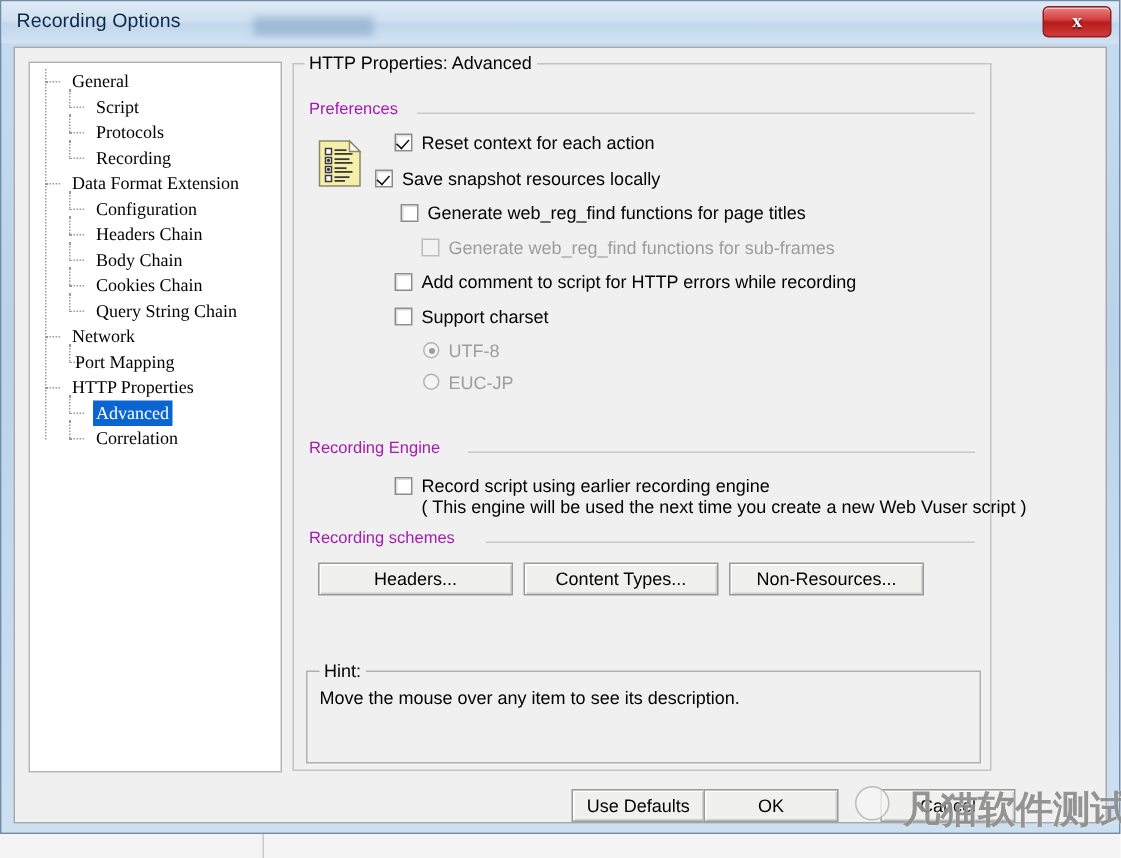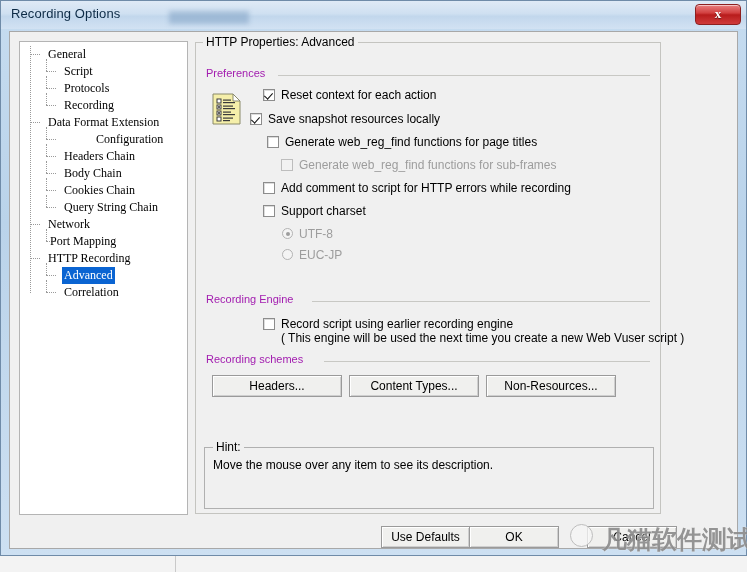--- a/index.html
+++ b/index.html
@@ -369,40 +369,40 @@
           <div class="conn-h" style="left:26px; top:46px; width:10px;"></div>
           <div class="conn-v" style="left:26px; top:34px; height:12px;"></div>
           <div class="tree-item lvl2" style="position:absolute; left:0; top:38px;"><span class="lbl">Protocols</span></div>
           <div class="conn-h" style="left:26px; top:63px; width:10px;"></div>
           <div class="conn-v" style="left:26px; top:51px; height:12px;"></div>
           <div class="tree-item lvl2" style="position:absolute; left:0; top:55px;"><span class="lbl">Recording</span></div>
           <div class="conn-h" style="left:10px; top:80px; width:10px;"></div>
           <div class="tree-item lvl1" style="position:absolute; left:0; top:72px;"><span class="lbl">Data Format Extension</span></div>
           <div class="conn-h" style="left:26px; top:97px; width:10px;"></div>
           <div class="conn-v" style="left:26px; top:85px; height:12px;"></div>
-          <div class="tree-item lvl2" style="position:absolute; left:0; top:89px;margin-left:32px;"><span class="lbl">Configuration</span></div>
+          <div class="tree-item lvl2" style="position:absolute; left:0; top:89px;"><span class="lbl">Configuration</span></div>
           <div class="conn-h" style="left:26px; top:114px; width:10px;"></div>
           <div class="conn-v" style="left:26px; top:102px; height:12px;"></div>
           <div class="tree-item lvl2" style="position:absolute; left:0; top:106px;"><span class="lbl">Headers Chain</span></div>
           <div class="conn-h" style="left:26px; top:131px; width:10px;"></div>
           <div class="conn-v" style="left:26px; top:119px; height:12px;"></div>
           <div class="tree-item lvl2" style="position:absolute; left:0; top:123px;"><span class="lbl">Body Chain</span></div>
           <div class="conn-h" style="left:26px; top:148px; width:10px;"></div>
           <div class="conn-v" style="left:26px; top:136px; height:12px;"></div>
           <div class="tree-item lvl2" style="position:absolute; left:0; top:140px;"><span class="lbl">Cookies Chain</span></div>
           <div class="conn-h" style="left:26px; top:165px; width:10px;"></div>
           <div class="conn-v" style="left:26px; top:153px; height:12px;"></div>
           <div class="tree-item lvl2" style="position:absolute; left:0; top:157px;"><span class="lbl">Query String Chain</span></div>
           <div class="conn-h" style="left:10px; top:182px; width:10px;"></div>
           <div class="tree-item lvl1" style="position:absolute; left:0; top:174px;"><span class="lbl">Network</span></div>
           <div class="conn-h" style="left:26px; top:199px; width:10px;"></div>
           <div class="conn-v" style="left:26px; top:187px; height:12px;"></div>
           <div class="tree-item lvl2" style="position:absolute; left:0; top:191px;padding-left:28px;"><span class="lbl">Port Mapping</span></div>
           <div class="conn-h" style="left:10px; top:216px; width:10px;"></div>
-          <div class="tree-item lvl1" style="position:absolute; left:0; top:208px;"><span class="lbl">HTTP Recording</span></div>
+          <div class="tree-item lvl1" style="position:absolute; left:0; top:208px;"><span class="lbl">HTTP Properties</span></div>
           <div class="conn-h" style="left:26px; top:233px; width:10px;"></div>
           <div class="conn-v" style="left:26px; top:221px; height:12px;"></div>
           <div class="tree-item lvl2 selected" style="position:absolute; left:0; top:225px;"><span class="lbl">Advanced</span></div>
           <div class="conn-h" style="left:26px; top:250px; width:10px;"></div>
           <div class="conn-v" style="left:26px; top:238px; height:12px;"></div>
           <div class="tree-item lvl2" style="position:absolute; left:0; top:242px;"><span class="lbl">Correlation</span></div>
         </div>
     </div>
 
     <div id="main-group" class="groupbox">

